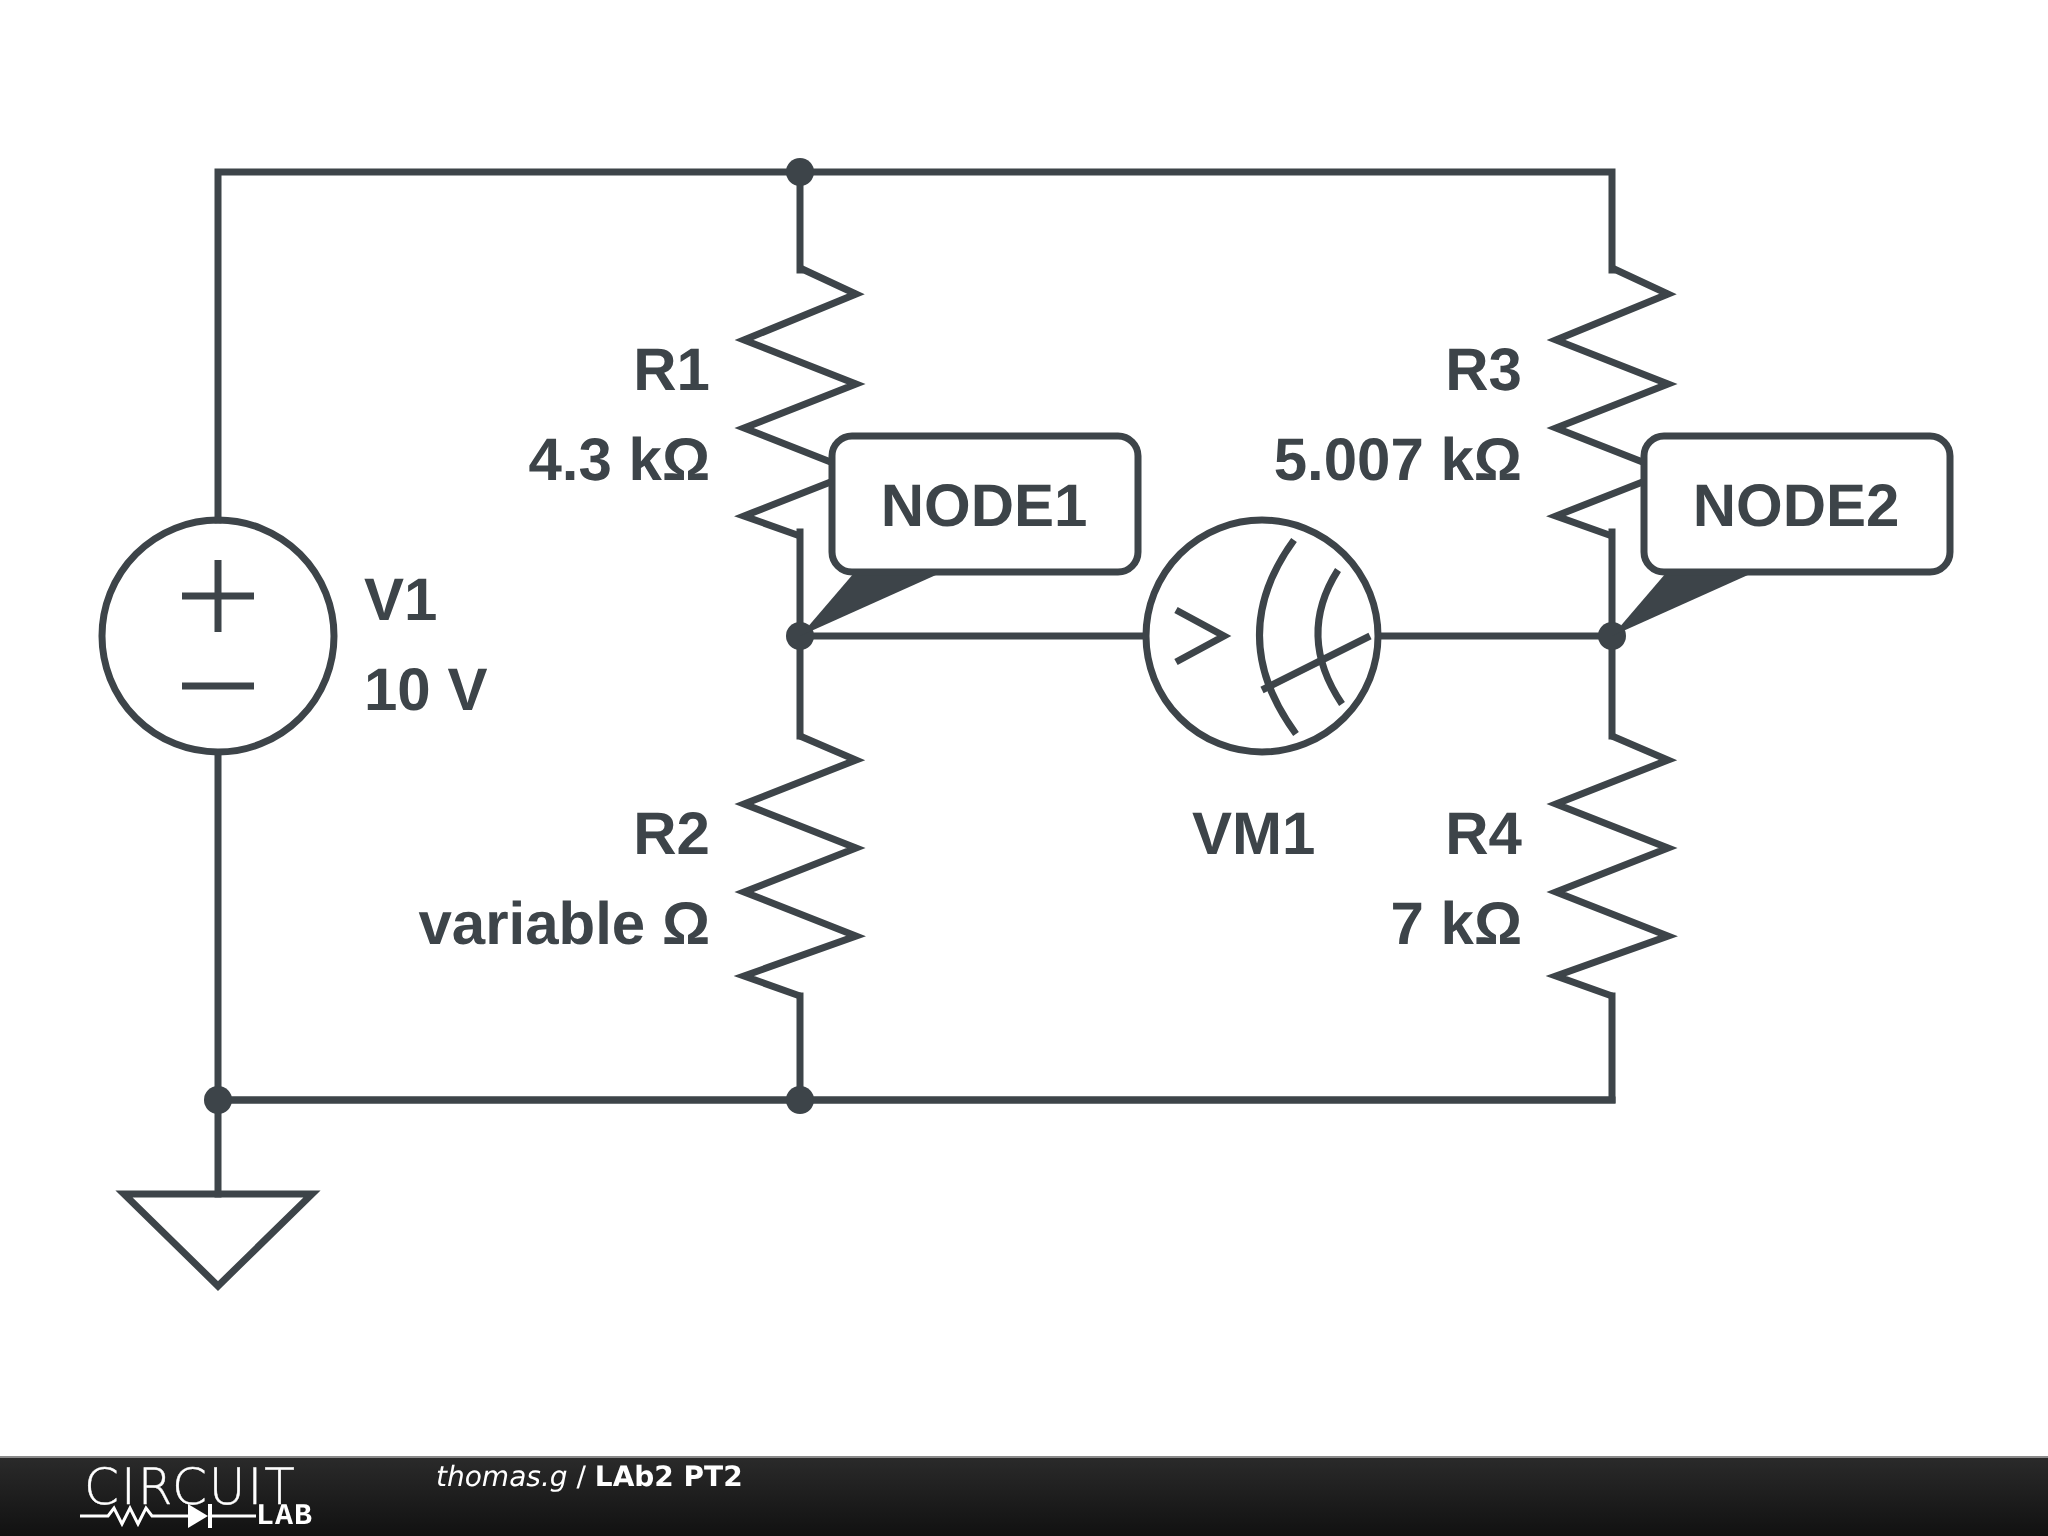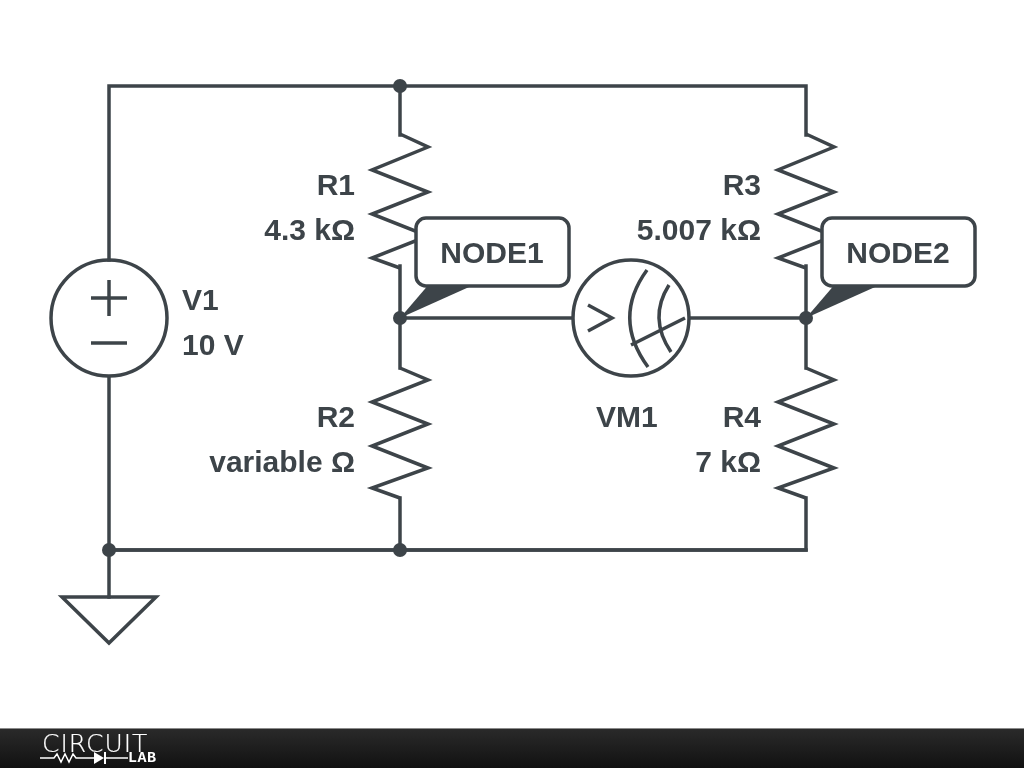--- a/index.html
+++ b/index.html
@@ -99,14 +99,17 @@
     <span class="logo-top">CIRCUIT</span>
     <svg width="90" height="14" viewBox="0 0 90 14">
       <polyline points="0,7 14,7 17,3 21,11 25,3 29,11 33,3 36,7 54,7" stroke="#fff" stroke-width="1.5" fill="none"></polyline>
       <polygon points="54,1 54,13 64,7" fill="#fff"></polygon>
       <line x1="65" y1="1" x2="65" y2="13" stroke="#fff" stroke-width="2"></line>
       <line x1="65" y1="7" x2="88" y2="7" stroke="#fff" stroke-width="1.5"></line>
     </svg>
     <span class="logo-bot">LAB</span>
   </div>
   <div id="meta">
+    <div>
+      <span class="author">thomas.g</span><span> / </span><span class="title">LAb2 PT2</span>
+    </div>
   </div>
 </div>
 
 </body></html>

